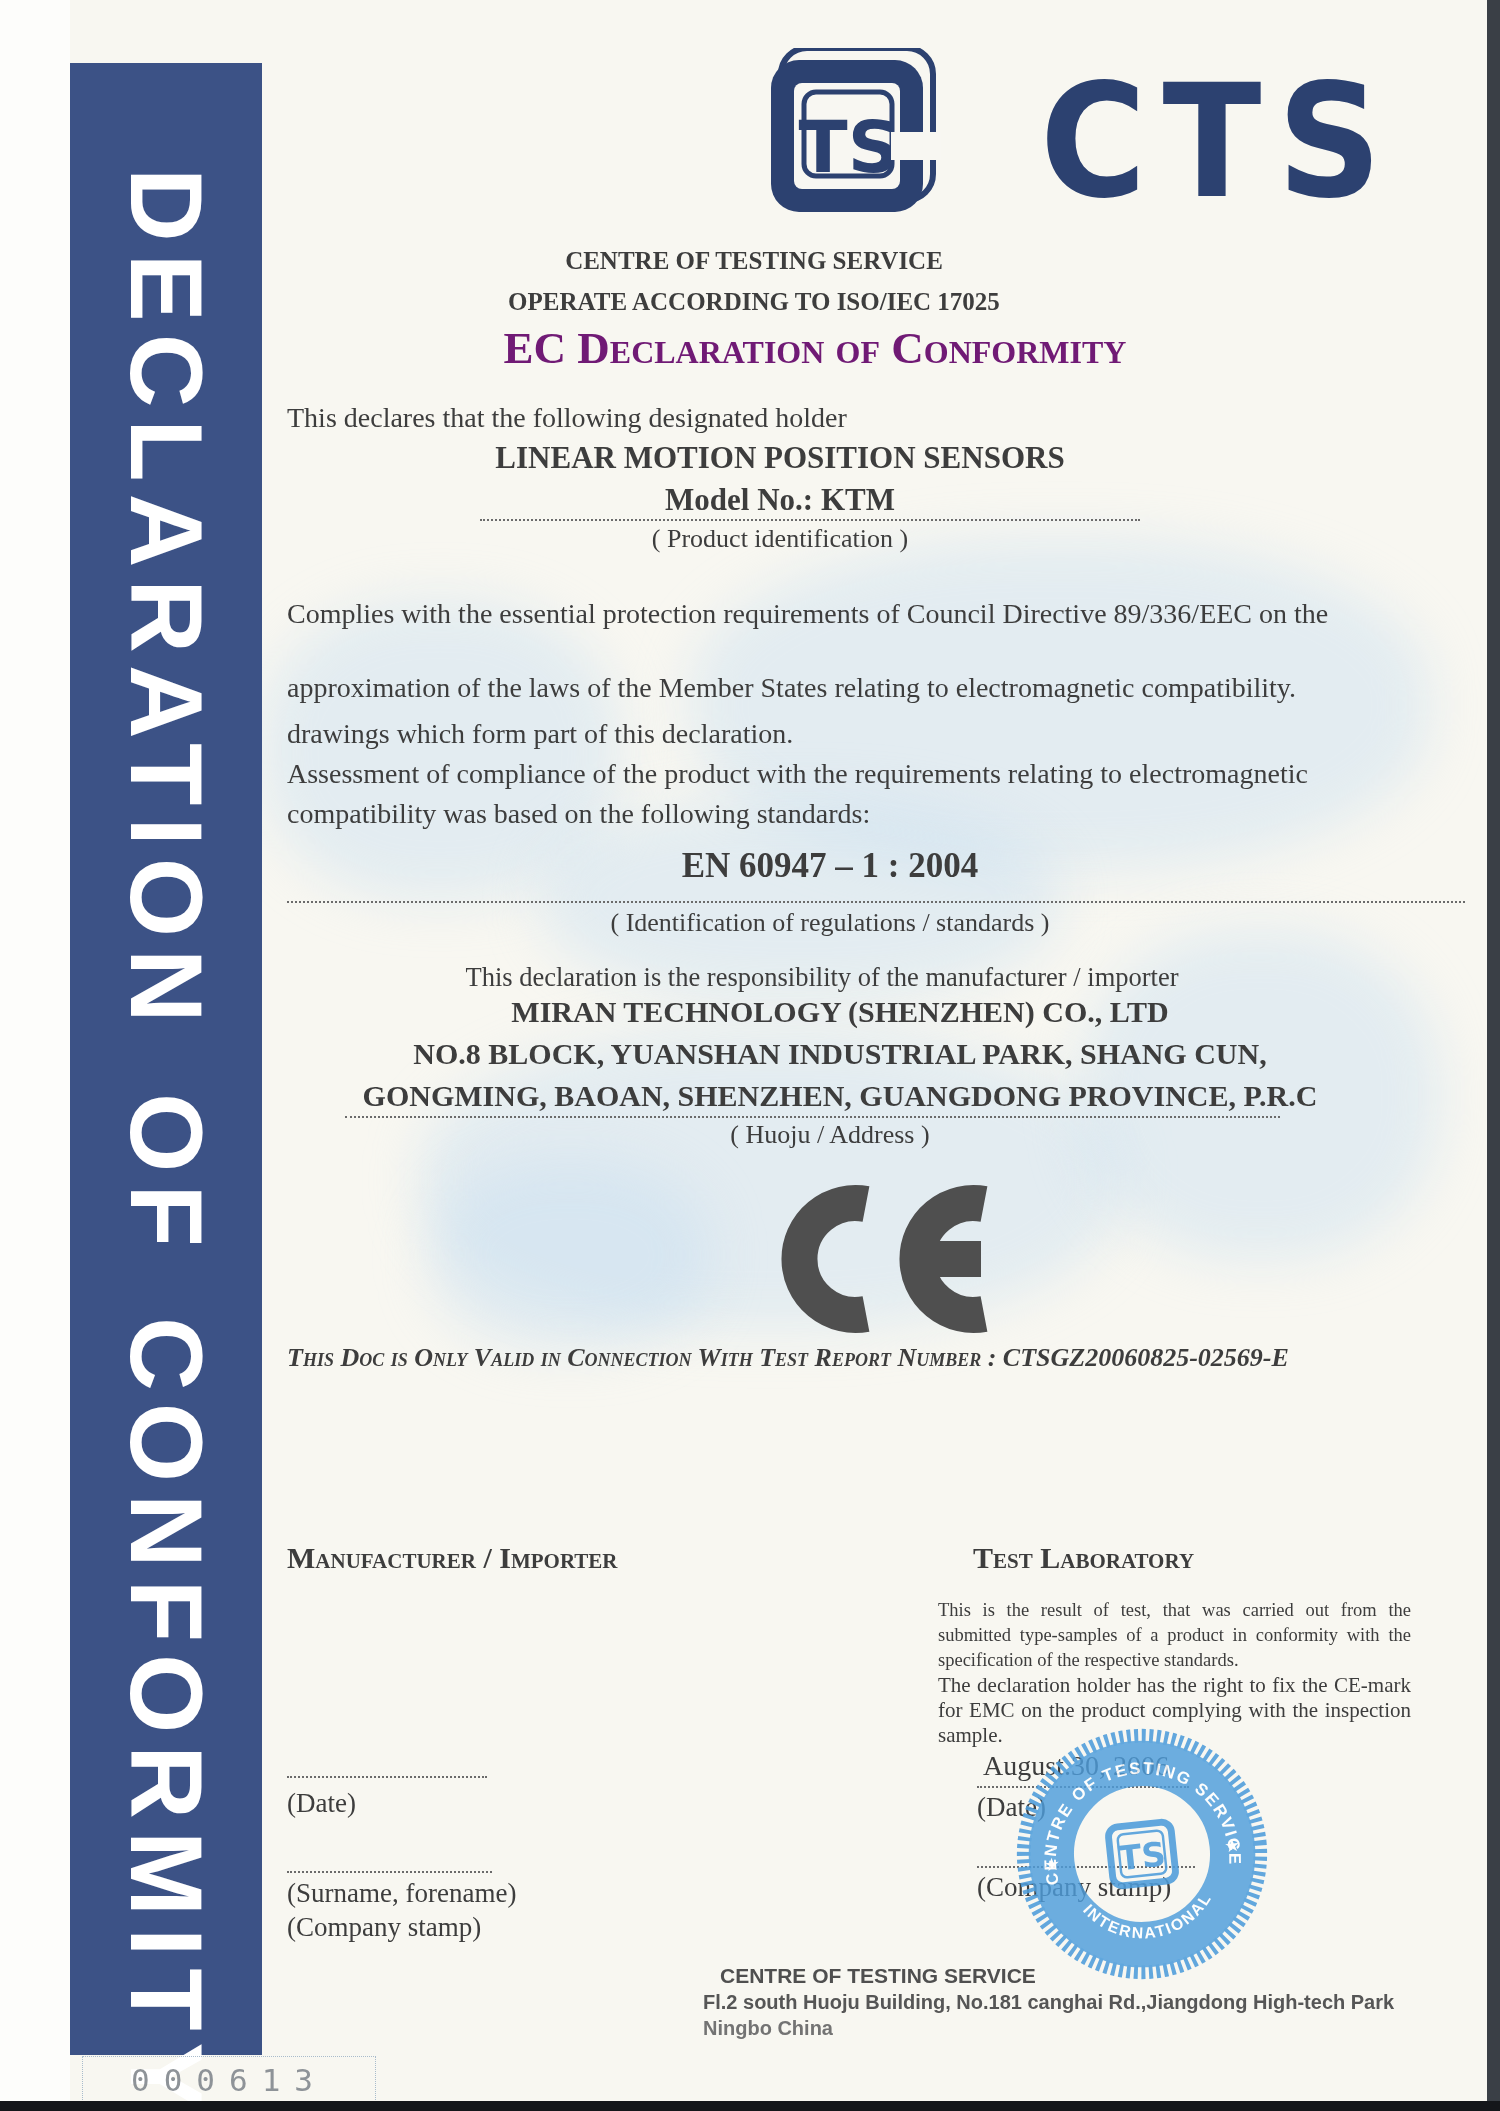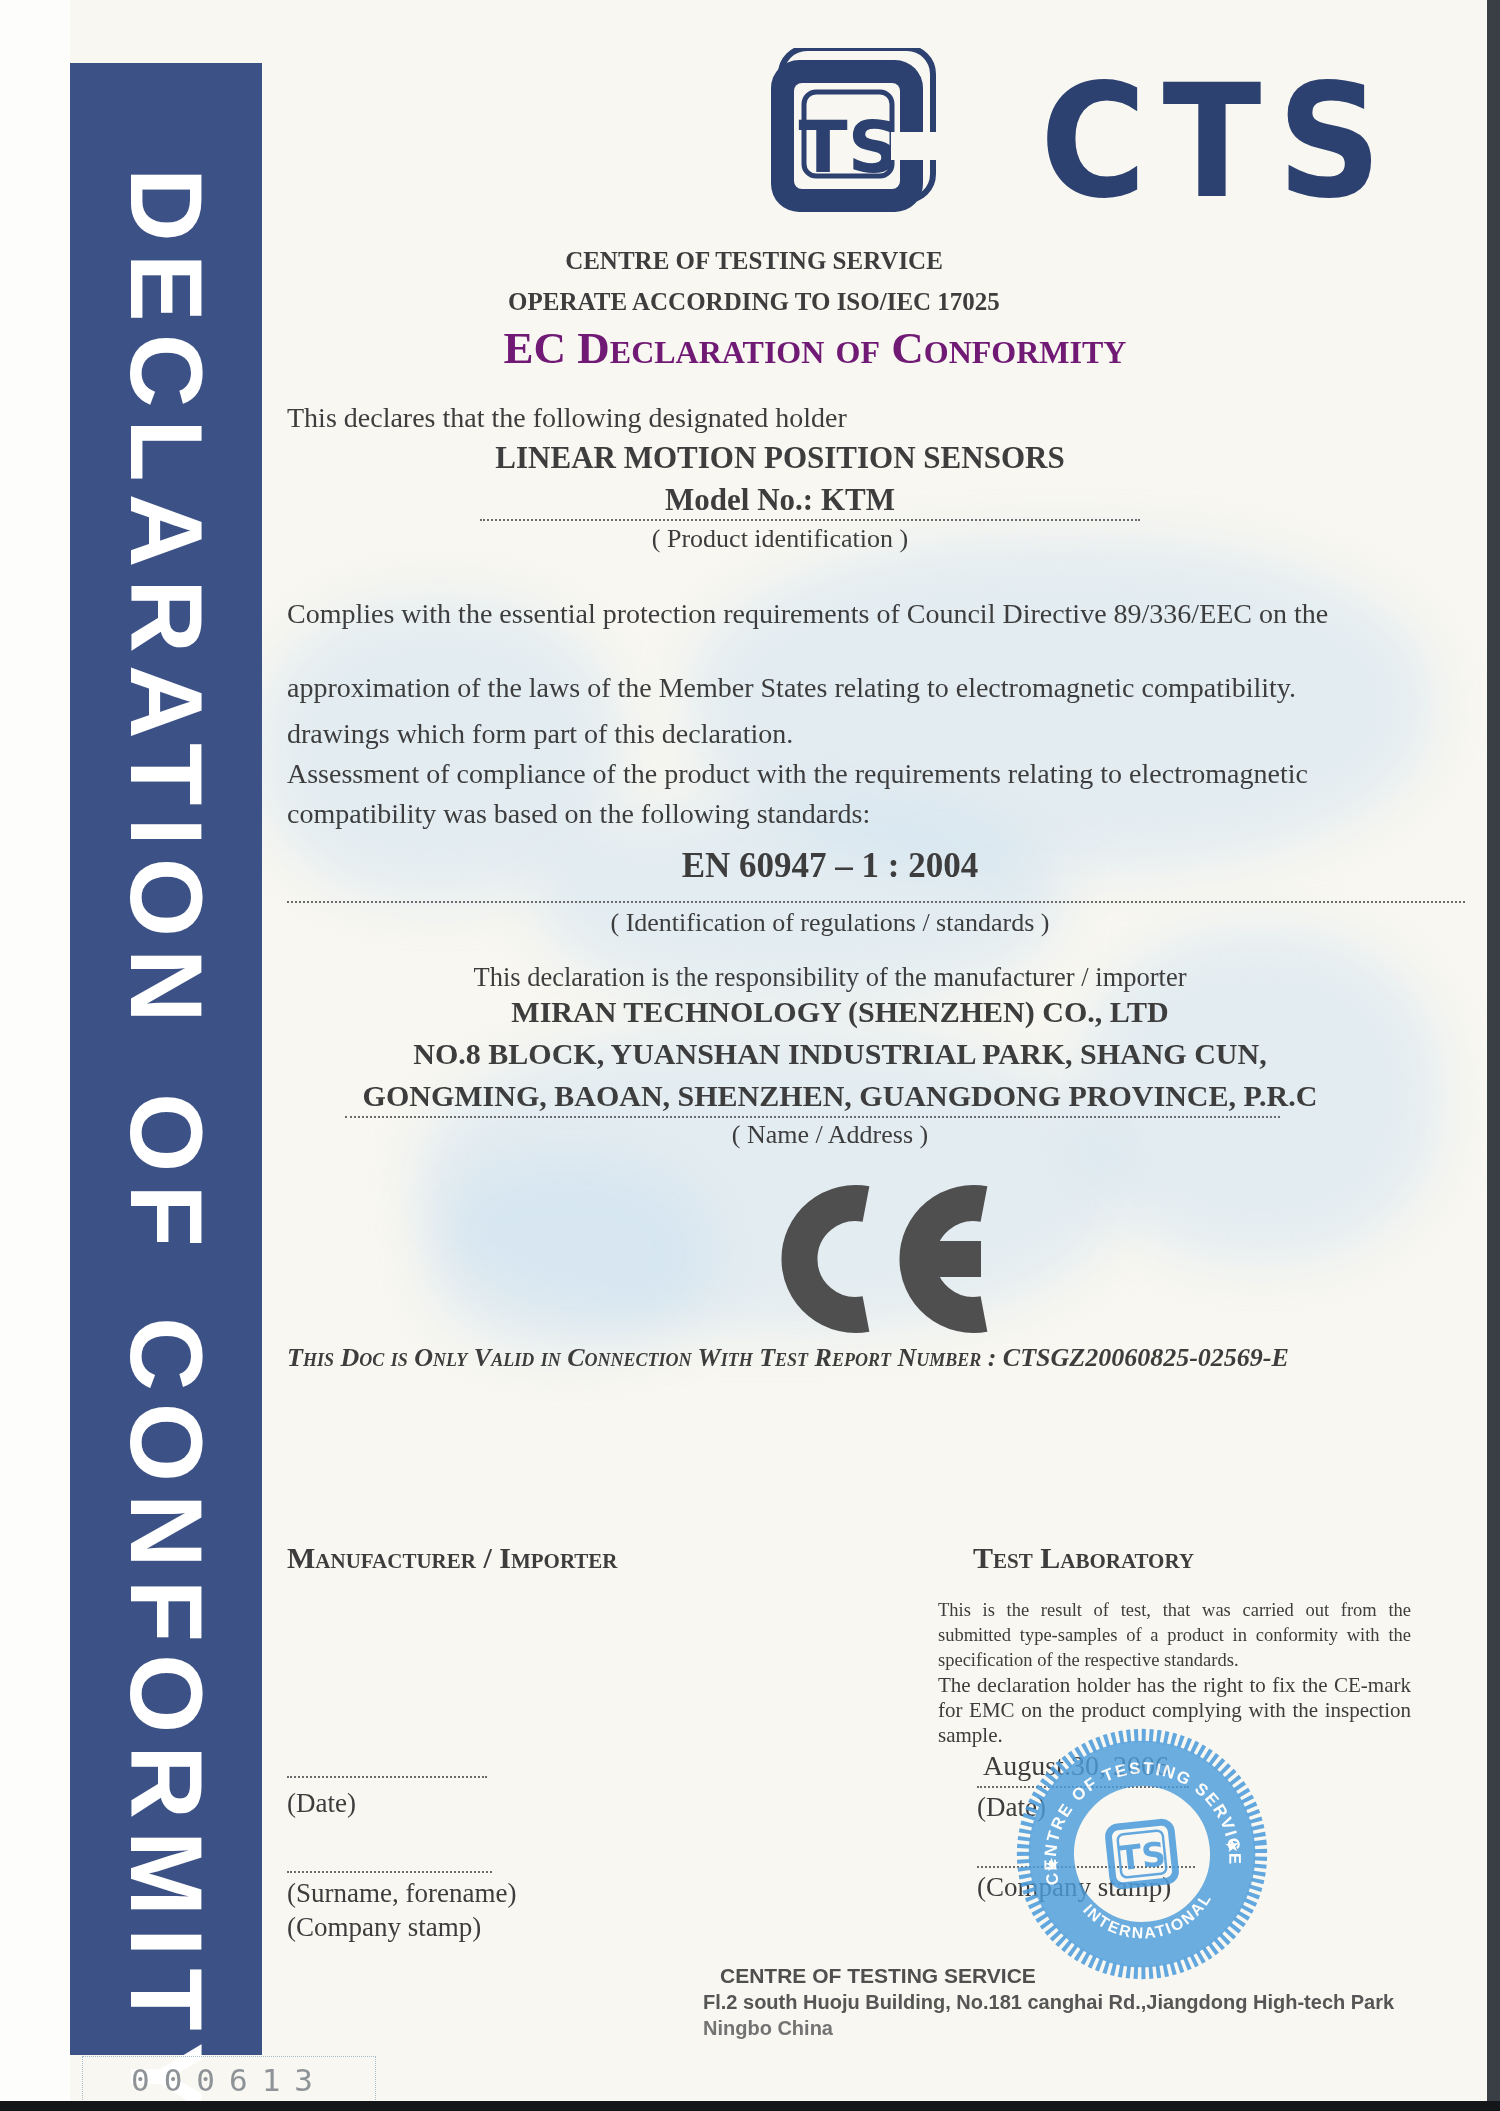--- a/index.html
+++ b/index.html
@@ -66,26 +66,26 @@
   <div class="abs serif body-line z2" style="top:598px;">Complies with the essential protection requirements of Council Directive 89/336/EEC on the</div>
   <div class="abs serif body-line z2" style="top:672px;">approximation of the laws of the Member States relating to electromagnetic compatibility.</div>
   <div class="abs serif body-line z2" style="top:718px;">drawings which form part of this declaration.</div>
   <div class="abs serif body-line z2" style="top:758px;">Assessment of compliance of the product with the requirements relating to electromagnetic</div>
   <div class="abs serif body-line z2" style="top:798px;">compatibility was based on the following standards:</div>
 
   <div class="abs serif b ctr z2" style="left:280px;top:846px;width:1100px;font-size:35px;">EN 60947 – 1 : 2004</div>
   <div class="abs dot z2" style="left:287px;top:901px;width:1178px;"></div>
   <div class="abs serif ctr z2" style="left:280px;top:908px;width:1100px;font-size:26px;">( Identification of regulations / standards )</div>
 
-  <div class="abs serif ctr z2" style="left:280px;top:962px;width:1100px;font-size:26.5px;">This declaration is the responsibility of the manufacturer / importer</div>
+  <div class="abs serif ctr z2" style="left:272px;top:962px;width:1100px;font-size:26.5px;">This declaration is the responsibility of the manufacturer / importer</div>
   <div class="abs serif b ctr z2" style="left:280px;top:995px;width:1120px;font-size:30px;">MIRAN TECHNOLOGY (SHENZHEN) CO., LTD</div>
   <div class="abs serif b ctr z2" style="left:280px;top:1037px;width:1120px;font-size:30px;">NO.8 BLOCK, YUANSHAN INDUSTRIAL PARK, SHANG CUN,</div>
   <div class="abs serif b ctr z2" style="left:280px;top:1079px;width:1120px;font-size:30px;">GONGMING, BAOAN, SHENZHEN, GUANGDONG PROVINCE, P.R.C</div>
   <div class="abs dot z2" style="left:345px;top:1116px;width:935px;"></div>
-  <div class="abs serif ctr z2" style="left:280px;top:1120px;width:1100px;font-size:26px;">( Name / Address )</div>
+  <div class="abs serif ctr z2" style="left:280px;top:1120px;width:1100px;font-size:26px;">( Huoju / Address )</div>
 
   <svg class="abs z2" style="left:723px;top:1180px;" width="265" height="158" viewBox="0 0 265 158">
     <path d="M 143 24 A 56 56 0 1 0 143 134" fill="none" stroke="#4f4f4f" stroke-width="36"></path>
     <path d="M 261 24 A 56 56 0 1 0 261 134" fill="none" stroke="#4f4f4f" stroke-width="36"></path>
     <line x1="202" y1="79" x2="258" y2="79" stroke="#4f4f4f" stroke-width="36"></line>
   </svg>
 
   <div class="abs serif b sc z2" style="left:287px;top:1343px;font-size:26px;font-style:italic;">This Doc is Only Valid in Connection With Test Report Number : CTSGZ20060825-02569-E</div>
 
   <div class="abs serif b sc z2" style="left:287px;top:1541px;font-size:30px;">Manufacturer / Importer</div>

